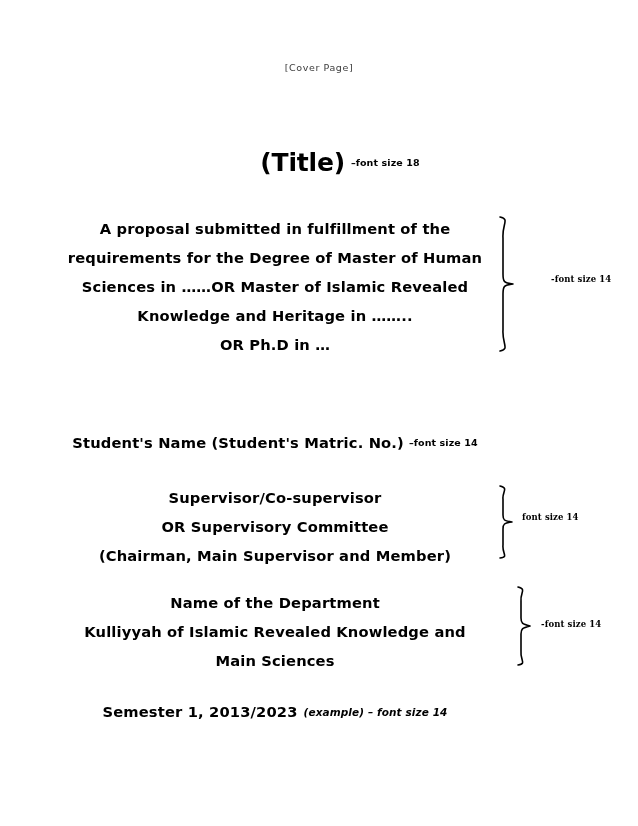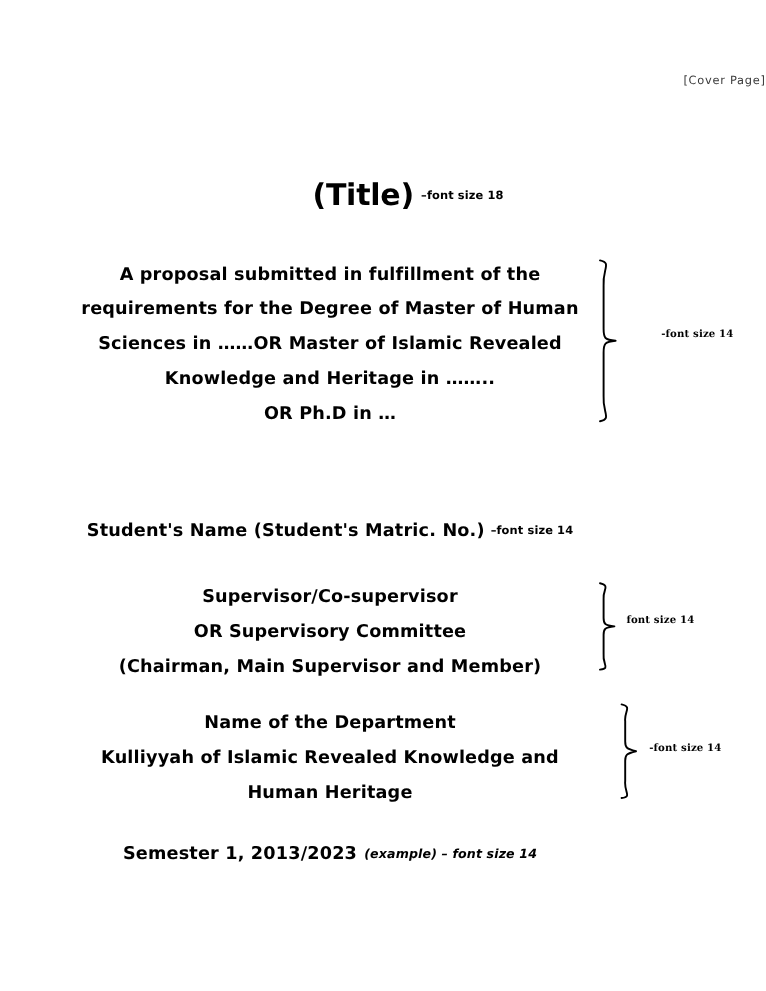--- a/index.html
+++ b/index.html
@@ -22,21 +22,21 @@
     height: 826px;
     background: #ffffff;
   }
 
   
   .cover-marker {
     position: absolute;
     top: 62px;
     left: 0;
     width: 638px;
-    text-align: right;
+    text-align: center;
     font-family: "DejaVu Sans", sans-serif;
     font-size: 9.5px;
     letter-spacing: 0.6px;
     color: #3b3b3b;
     font-weight: normal;
   }
 
   
   .title-row {
     position: absolute;
@@ -196,21 +196,21 @@
     <svg width="22" height="74" viewBox="0 0 22 74">
       <path d="M2 1 C 11 3, 4 7, 5 14 L 5 30 C 5 35, 6 36, 14 37
                C 6 38, 5 39, 5 44 L 5 60 C 4 69, 11 72, 2 73" fill="none" stroke="#000000" stroke-width="1.6" stroke-linecap="round" stroke-linejoin="round"></path>
     </svg>
   </div>
   <div class="brace-note note-supervisor">font size 14</div>
 
   <div class="block department">
     <div class="bodyline">Name of the Department</div>
     <div class="bodyline">Kulliyyah of Islamic Revealed Knowledge and</div>
-    <div class="bodyline">Human Heritage</div>
+    <div class="bodyline">Main Sciences</div>
   </div>
 
   <div class="brace brace-department">
     <svg width="22" height="80" viewBox="0 0 22 80">
       <path d="M2 1 C 11 3, 4 7, 5 15 L 5 32 C 5 37, 6 38, 14 40
                C 6 42, 5 43, 5 48 L 5 65 C 4 74, 11 78, 2 79" fill="none" stroke="#000000" stroke-width="1.6" stroke-linecap="round" stroke-linejoin="round"></path>
     </svg>
   </div>
   <div class="brace-note note-department">-font size 14</div>
 

